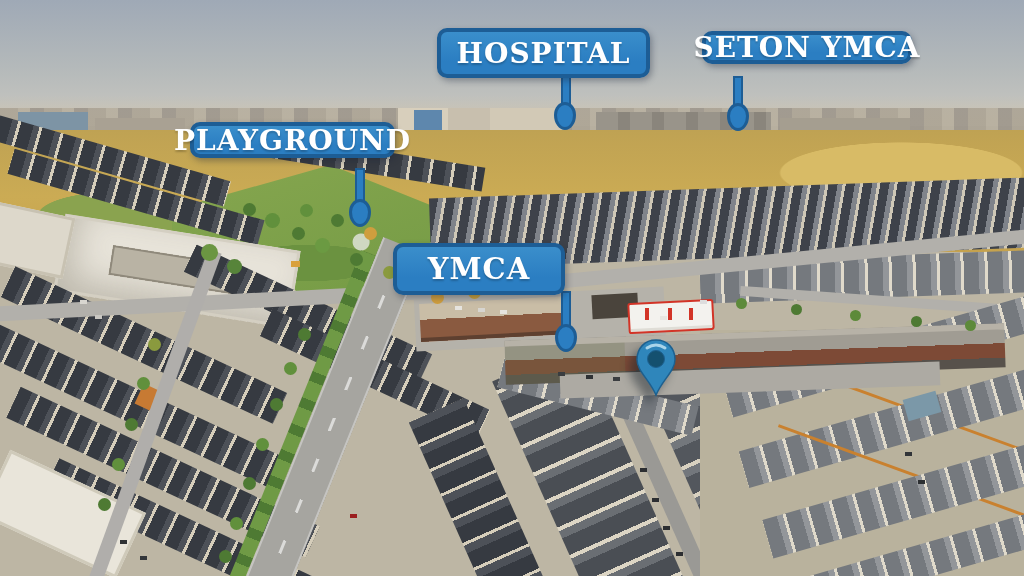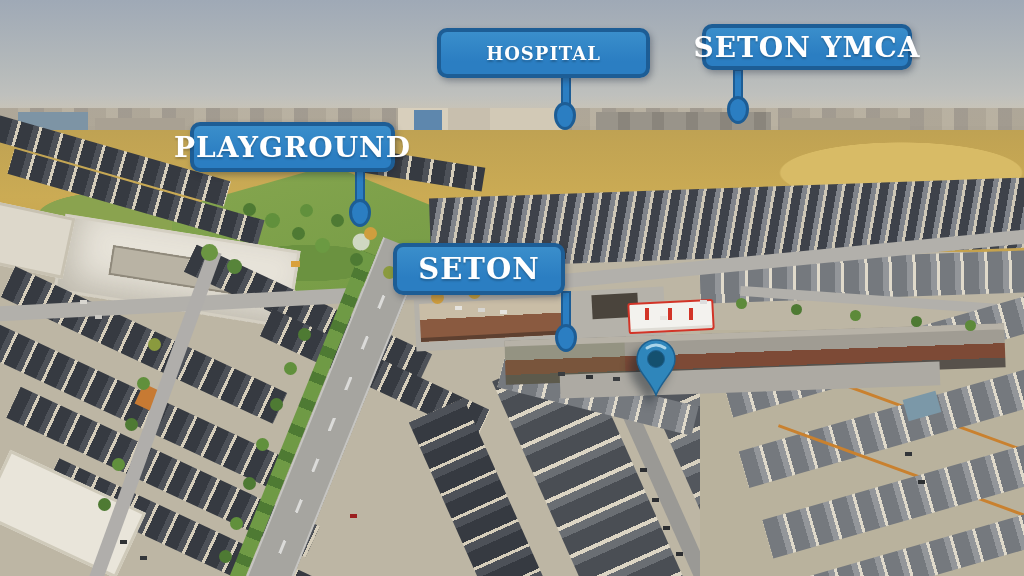--- a/index.html
+++ b/index.html
@@ -21,29 +21,29 @@
     border:4px solid var(--label_border);
     display:flex;align-items:center;justify-content:center;
     box-shadow:2px 3px 6px rgba(25,35,55,.35)}
   .callout .box span{color:var(--label_text);font-weight:bold;letter-spacing:1px;
     text-shadow:0 2px 2px rgba(0,0,0,.22);white-space:nowrap}
   .callout .stem{position:absolute;width:6px;background:var(--label_fill);
     border:2px solid var(--label_border);z-index:1}
   .callout .dot{position:absolute;width:16px;height:22px;background:var(--label_fill);
     border:3px solid var(--label_border);border-radius:50%/46% 46% 54% 54%;z-index:1}
 
-  .c-hospital{left:437px;top:28px;width:213px;height:50px;font-size:18px}
+  .c-hospital{left:437px;top:28px;width:213px;height:50px;font-size:28px}
   .c-hospital .stem{left:124px;top:46px;height:32px}
   .c-hospital .dot{left:117px;top:74px}
 
-  .c-seton{left:702px;top:24px;width:210px;height:46px;font-size:28px}
+  .c-seton{left:702px;top:31px;width:210px;height:33px;font-size:28px}
   .c-seton .stem{left:31px;top:45px;height:31px}
   .c-seton .dot{left:25px;top:72px}
 
-  .c-playground{left:190px;top:122px;width:205px;height:50px;font-size:28px}
+  .c-playground{left:190px;top:122px;width:205px;height:36px;font-size:28px}
   .c-playground .stem{left:165px;top:46px;height:35px}
   .c-playground .dot{left:159px;top:77px}
 
   .c-plaza{left:393px;top:243px;width:172px;height:52px;font-size:29px}
   .c-plaza .stem{left:168px;top:48px;height:37px}
   .c-plaza .dot{left:162px;top:81px}
 
   .c-gas{left:655px;top:206px;width:205px;height:47px;font-size:27px}
   .c-gas .stem{left:28px;top:43px;height:37px}
   .c-gas .dot{left:22px;top:76px}
@@ -197,21 +197,21 @@
     <div class="dot"></div>
     <div class="box">
       <span>PLAYGROUND</span>
     </div>
   </div>
 
   <div class="callout c-plaza">
     <div class="stem"></div>
     <div class="dot"></div>
     <div class="box">
-      <span>SETON</span>
+      <span>YMCA</span>
     </div>
   </div>
 
 
   <div class="pin">
     <svg width="42" height="60" viewBox="0 0 42 60" xmlns="http://www.w3.org/2000/svg">
       <path d="M21 2 C32.5 2 40 10.5 40 21.5 C40 33 27.5 41.5 21 57 C14.5 41.5 2 33 2 21.5 C2 10.5 9.5 2 21 2 Z" fill="var(--pin_fill)" stroke="var(--pin_dark)" stroke-width="1.5"></path>
       <circle cx="21" cy="21" r="8.5" fill="var(--pin_hole)"></circle>
       <circle cx="21" cy="21" r="8.5" fill="none" stroke="var(--pin_dark)" stroke-width="1"></circle>
       <path d="M12 10 Q21 4 30 10" stroke="var(--pin_highlight)" stroke-width="3" fill="none" stroke-linecap="round" opacity="0.85"></path>

